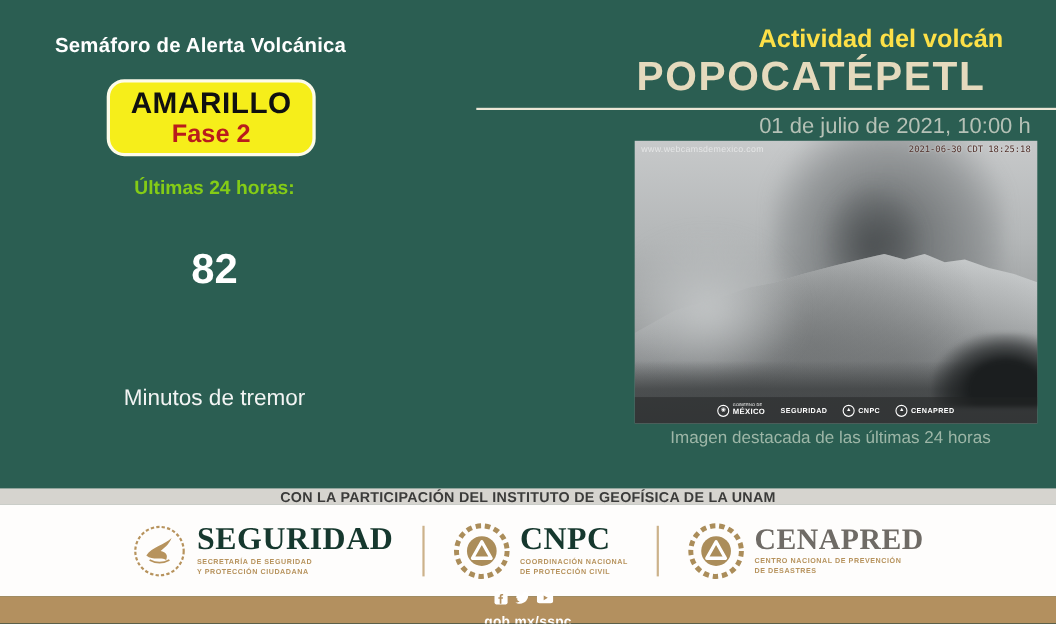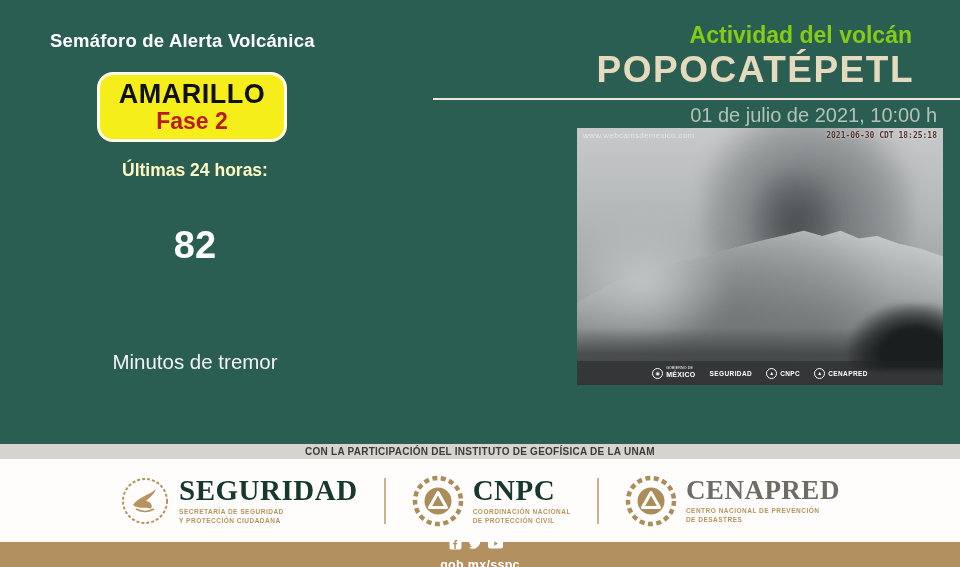--- a/index.html
+++ b/index.html
@@ -11,27 +11,27 @@
   }
   
   .sem-title{position:absolute;left:50px;top:30px;font-size:18.5px;font-weight:700;color:#ffffff;letter-spacing:.2px;}
   .alert-box{
     position:absolute;left:97px;top:72px;width:190px;height:70px;box-sizing:border-box;
     background:#f6ee1a;border:3px solid #fdfbe9;border-radius:16px;
     display:flex;flex-direction:column;align-items:center;justify-content:center;
   }
   .alert-level{font-size:27px;font-weight:800;color:#101010;letter-spacing:.5px;line-height:1.05;}
   .alert-phase{font-size:23px;font-weight:700;color:#b91c1c;line-height:1.1;}
-  .period{position:absolute;left:0;top:160px;width:390px;text-align:center;font-size:17.5px;font-weight:700;color:#fef9c3;}
+  .period{position:absolute;left:0;top:160px;width:390px;text-align:center;font-size:17.5px;font-weight:700;color:#84cc16;}
   .stat-value{position:absolute;left:0;width:390px;text-align:center;font-size:38px;font-weight:800;color:#ffffff;line-height:1;}
   .stat-label{position:absolute;left:0;width:390px;text-align:center;font-size:20.5px;font-weight:400;color:#f2f4f3;}
   .v1{top:226px}.l1{top:264px}.v2{top:312px}.l2{top:350px}
   
-  .act-sub{position:absolute;right:48px;top:22px;font-size:23px;font-weight:700;color:#84cc16;}
-  .volcano{position:absolute;right:46px;top:49px;font-size:37px;font-weight:800;color:#e5dabd;letter-spacing:1.5px;}
+  .act-sub{position:absolute;right:48px;top:22px;font-size:23px;font-weight:700;color:#fde047;}
+  .volcano{position:absolute;right:64px;top:49px;font-size:37px;font-weight:800;color:#e5dabd;letter-spacing:1.5px;}
   .rule{position:absolute;left:433px;right:0;top:98px;height:2px;background:#ece6d6;}
   .date{position:absolute;right:23px;top:104px;font-size:20px;font-weight:400;color:#b5c1b6;margin-left:32px;}
   
   .webcam{position:absolute;left:577px;top:128px;width:366px;height:257px;overflow:hidden;
     background:linear-gradient(180deg,#c7c9ca 0%,#b4b7b8 35%,#9b9e9f 62%,#7e8182 100%);}
   .plume{position:absolute;left:34%;top:-8%;width:58%;height:70%;
     background:radial-gradient(ellipse at 50% 62%,rgba(93,97,99,.95),rgba(120,124,126,.55) 55%,transparent 78%);
     filter:blur(7px);}
   .plume2{position:absolute;left:46%;top:14%;width:26%;height:46%;
     background:radial-gradient(ellipse,rgba(72,76,78,.85),transparent 70%);filter:blur(6px);}
@@ -42,36 +42,36 @@
     background:radial-gradient(ellipse at 45% 72%,rgba(104,107,108,.5),transparent 55%),
                radial-gradient(ellipse at 66% 78%,rgba(96,99,100,.45),transparent 50%),
                radial-gradient(ellipse at 30% 85%,rgba(90,93,94,.4),transparent 55%);}
   .fog{position:absolute;left:-6%;top:32%;width:48%;height:55%;
     background:radial-gradient(ellipse,rgba(196,199,200,.95),transparent 70%);filter:blur(9px);}
   .fg{position:absolute;left:0;right:0;bottom:0;height:22%;
     background:linear-gradient(180deg,rgba(66,70,71,0) 0%,rgba(58,61,62,.75) 45%,#45484a 100%);}
   .trees{position:absolute;right:-2%;bottom:6%;width:28%;height:26%;
     background:radial-gradient(ellipse at 65% 75%,#1b1e1f 35%,rgba(27,30,31,.6) 55%,transparent 75%);filter:blur(2px);}
   .cam-mark{position:absolute;left:6px;top:3px;font-size:8px;color:rgba(255,255,255,.55);letter-spacing:.3px;}
-  .cam-time{position:absolute;right:6px;top:3px;font-family:"DejaVu Sans Mono",monospace;font-size:8px;font-weight:700;
+  .cam-time{position:absolute;right:6px;top:3px;font-family:"DejaVu Sans Mono",monospace;font-size:8px;font-weight:400;
     color:#50302a;text-shadow:0 0 2px rgba(255,255,255,.85);}
   .cam-band{position:absolute;left:0;right:0;bottom:0;height:24px;background:rgba(33,35,36,.5);
     display:flex;align-items:center;justify-content:center;gap:14px;color:#fff;}
   .band-item{display:flex;align-items:center;gap:3px;}
   .band-circle{width:9px;height:9px;border-radius:50%;border:1px solid #fff;display:flex;align-items:center;justify-content:center;
     font-size:5px;line-height:1;color:#fff;}
   .band-stack{display:flex;flex-direction:column;line-height:1.1;}
   .band-top{font-size:3.5px;letter-spacing:.2px;}
   .band-main{font-size:7px;font-weight:700;letter-spacing:.3px;}
   .band-word{font-size:6.5px;font-weight:700;letter-spacing:.4px;}
   .caption{position:absolute;left:572px;width:366px;top:390px;text-align:center;font-size:15.5px;color:#9db6a7;}
   
   .strip{position:absolute;left:0;right:0;top:444px;height:15px;background:#d6d4cf;
     display:flex;align-items:center;justify-content:center;}
-  .strip span{font-size:10px;font-weight:700;color:#3b3b3a;letter-spacing:.25px;}
+  .strip span{font-size:13px;font-weight:700;color:#3b3b3a;letter-spacing:.25px;}
   
   .footer{position:absolute;left:0;right:0;top:459px;height:83px;background:#fefdfc;
     display:flex;align-items:center;justify-content:center;gap:26px;}
   .logo{display:flex;align-items:center;gap:9px;}
   .logo-text{display:flex;flex-direction:column;}
   .logo-name{font-family:"Liberation Serif",serif;font-weight:700;font-size:29px;line-height:1;color:#16382e;letter-spacing:.5px;}
   .logo-name.gray{color:#6f6b66;font-size:27px;}
   .logo-sub{margin-top:3px;font-size:6.5px;font-weight:700;color:#b7935d;letter-spacing:.5px;line-height:1.3;}
   .sep{width:2px;height:46px;background:#c3a476;opacity:.85;}
   
@@ -125,20 +125,21 @@
       <div class="band-item">
         <span class="band-circle">▲</span>
         <span class="band-word">CNPC</span>
       </div>
       <div class="band-item">
         <span class="band-circle">▲</span>
         <span class="band-word">CENAPRED</span>
       </div>
     </div>
   </div>
+  <div class="caption">Imagen destacada de las últimas 24 horas</div>
 
   <div class="strip">
     <span>CON LA PARTICIPACIÓN DEL INSTITUTO DE GEOFÍSICA DE LA UNAM</span>
   </div>
 
   <div class="footer">
 
     <div class="logo">
       <svg width="50" height="50" viewBox="0 0 50 50">
         <circle cx="25" cy="25" r="22" fill="none" stroke="#b7935d" stroke-width="2" stroke-dasharray="3 2"></circle>

